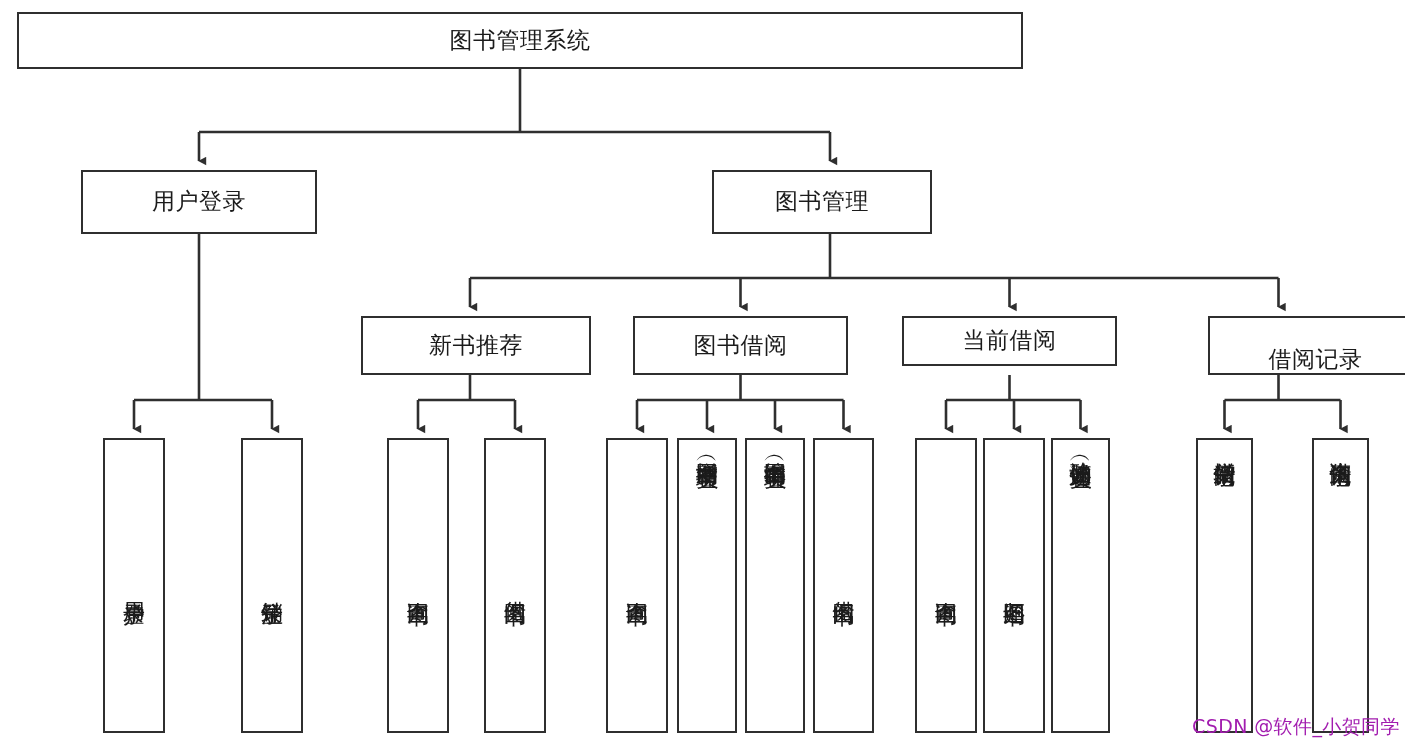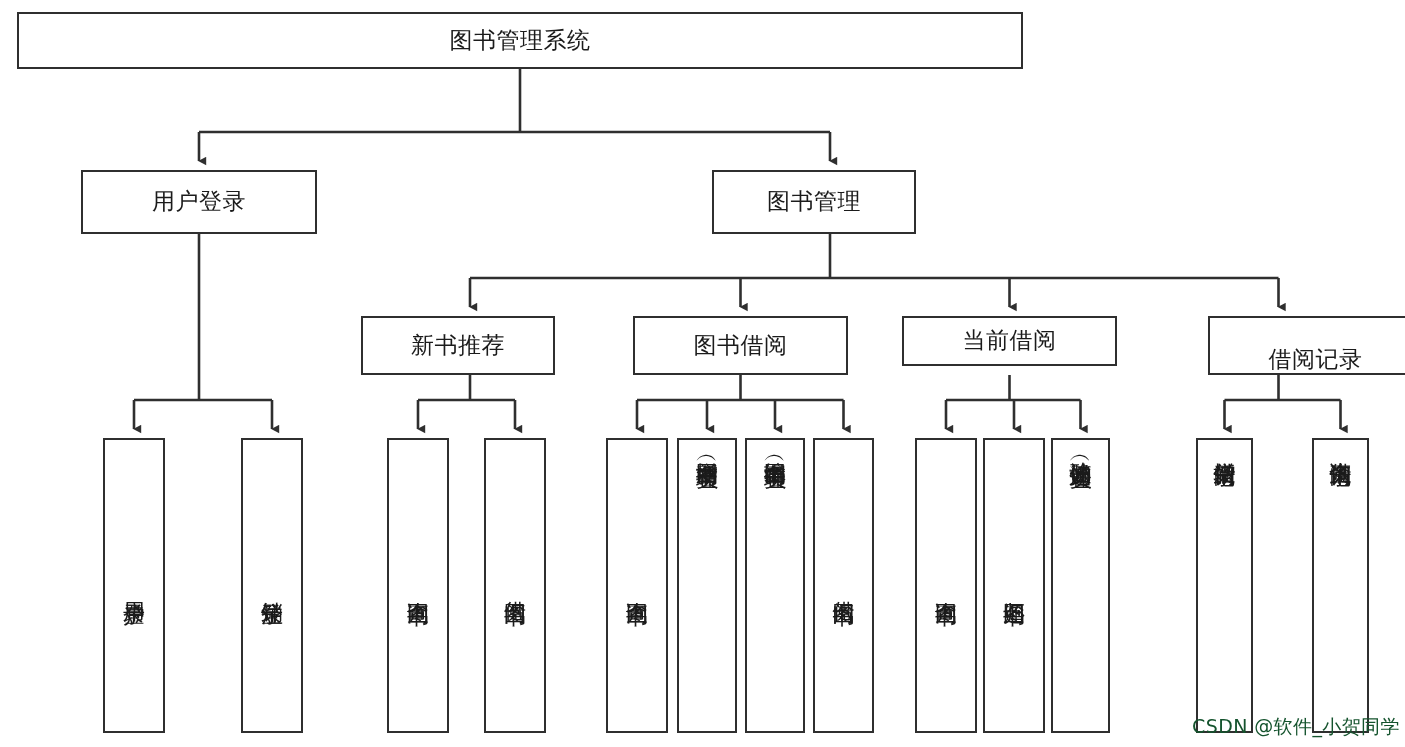--- a/index.html
+++ b/index.html
@@ -56,21 +56,21 @@
     white-space: nowrap;
   }
   .node.vertical.top-aligned {
     align-items: flex-start;
   }
   .node.vertical.top-aligned .node-label {
     margin-top: 4px;
   }
   #watermark {
     position: absolute;
-    color: #14532d;
+    color: #a21caf;
     font-size: 19px;
     white-space: nowrap;
     pointer-events: none;
     letter-spacing: 0.4px;
   }
 </style>
 </head>
 <body>
 
 <div id="diagram-root">
@@ -117,24 +117,24 @@
       </g>
   </svg>
 
   <div id="nodes-layer">
       <div class="node horizontal" style="left: 17px; top: 12px; width: 1006px; height: 57px; font-family: Liberation Serif, serif;">
         <span class="node-label">图书管理系统</span>
       </div>
       <div class="node horizontal" style="left: 81px; top: 170px; width: 236px; height: 64px;">
         <span class="node-label">用户登录</span>
       </div>
-      <div class="node horizontal" style="left: 712px; top: 170px; width: 204px; height: 64px;">
+      <div class="node horizontal" style="left: 712px; top: 170px; width: 220px; height: 64px;">
         <span class="node-label">图书管理</span>
       </div>
-      <div class="node horizontal" style="left: 361px; top: 316px; width: 194px; height: 59px;">
+      <div class="node horizontal" style="left: 361px; top: 316px; width: 230px; height: 59px;">
         <span class="node-label">新书推荐</span>
       </div>
       <div class="node horizontal" style="left: 633px; top: 316px; width: 215px; height: 59px; text-align: right;">
         <span class="node-label">图书借阅</span>
       </div>
       <div class="node horizontal" style="left: 902px; top: 316px; width: 215px; height: 50px;">
         <span class="node-label">当前借阅</span>
       </div>
       <div class="node horizontal" style="left: 1208px; top: 316px; width: 215px; height: 59px; align-items: flex-end;">
         <span class="node-label">借阅记录</span>

